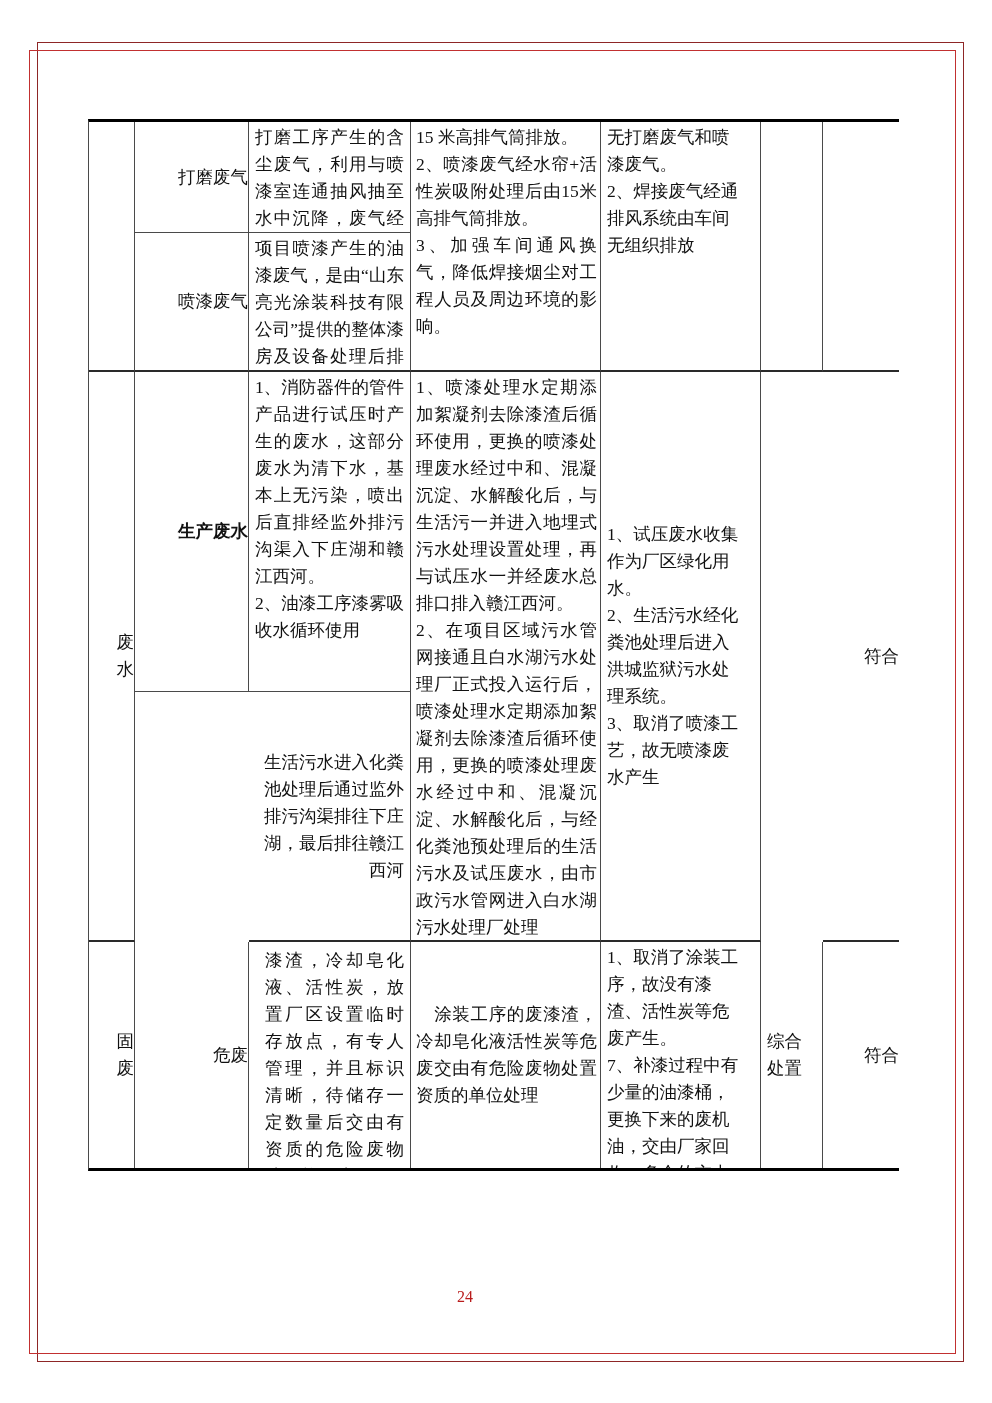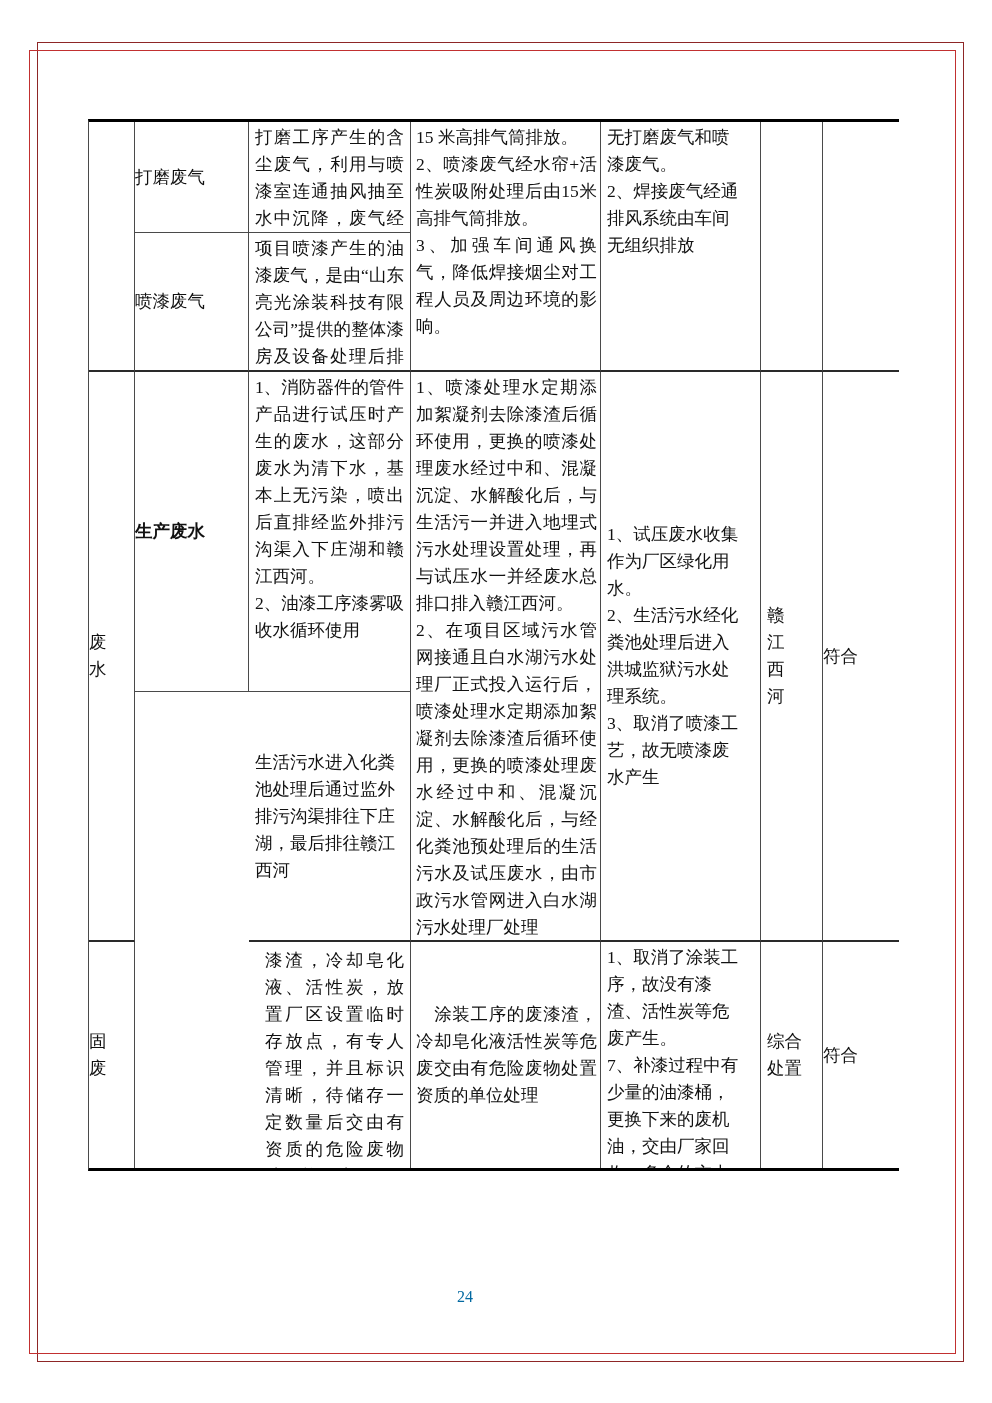--- a/index.html
+++ b/index.html
@@ -36,21 +36,21 @@
     flex-direction:column;
     font-size:17.5px;
     line-height:27px;
     white-space:pre-line;
   }
   .sec-b{border-bottom:2px solid #2a2a2a;}
   .no-r{border-right:none;}
   .no-b{border-bottom:none;}
   .v-top{justify-content:flex-start;}
   .v-center{justify-content:center;}
-  .h-center{text-align:left;}
+  .h-center{text-align:right;}
   .h-left{text-align:left;}
   .just{text-align:justify;}
   .pad-s{padding:2px 6px;}
   .pad-m{padding:2px 20px 2px 6px;}
   .pad-n{padding:2px 3px 2px 5px;}
 
   
   .a1{grid-area:1/1/3/2;}
   .b1{grid-area:1/2/2/3;}
   .c1{grid-area:1/3/2/4;}
@@ -75,21 +75,21 @@
   .d3{grid-area:5/4/6/5;}
   .e3{grid-area:5/5/6/6;}
   .f3{grid-area:5/6/6/7;}
   .g3{grid-area:5/7/6/8;}
 
   .pagenum{
     position:absolute;
     left:0;top:1288px;width:930px;
     text-align:center;
     font-size:16px;
-    color:#0369a1;
+    color:#b91c1c;
   }
 </style>
 </head>
 <body>
 
 <div class="page">
 
   <div class="border-rect border-a"></div>
   <div class="border-rect border-b"></div>
 
@@ -112,27 +112,25 @@
 水</div>
     <div class="cell b3 v-center h-center">生产废水</div>
     <div class="cell c3 v-top just pad-s">1、消防器件的管件产品进行试压时产生的废水，这部分废水为清下水，基本上无污染，喷出后直排经监外排污沟渠入下庄湖和赣江西河。
 2、油漆工序漆雾吸收水循环使用</div>
     <div class="cell c4 sec-b v-center h-center pad-s">生活污水进入化粪池处理后通过监外排污沟渠排往下庄湖，最后排往赣江西河</div>
     <div class="cell d2 sec-b v-top just pad-n">1、喷漆处理水定期添加絮凝剂去除漆渣后循环使用，更换的喷漆处理废水经过中和、混凝沉淀、水解酸化后，与生活污一并进入地埋式污水处理设置处理，再与试压水一并经废水总排口排入赣江西河。
 2、在项目区域污水管网接通且白水湖污水处理厂正式投入运行后，喷漆处理水定期添加絮凝剂去除漆渣后循环使用，更换的喷漆处理废水经过中和、混凝沉淀、水解酸化后，与经化粪池预处理后的生活污水及试压废水，由市政污水管网进入白水湖污水处理厂处理</div>
     <div class="cell e2 sec-b v-center h-left pad-m">1、试压废水收集作为厂区绿化用水。
 2、生活污水经化粪池处理后进入洪城监狱污水处理系统。
 3、取消了喷漆工艺，故无喷漆废水产生</div>
-    <div class="cell f2 sec-b v-center h-left pad-m">赣 江
-西
-河</div>
     <div class="cell g2 sec-b no-r v-center h-center">符合</div>
 
     <div class="cell a3 no-b v-center h-center">固
 废</div>
+    <div class="cell b5 no-b v-center h-center">危废</div>
     <div class="cell c5 no-b v-center just pad-s">　涂装工序的废漆渣，冷却皂化液、活性炭，放置厂区设置临时存放点，有专人管理，并且标识清晰，待储存一定数量后交由有资质的危险废物处理单位处理</div>
     <div class="cell d3 no-b v-center just pad-n">　涂装工序的废漆渣，冷却皂化液活性炭等危废交由有危险废物处置资质的单位处理</div>
     <div class="cell e3 no-b v-top h-left pad-m">1、取消了涂装工序，故没有漆渣、活性炭等危废产生。
 7、补漆过程中有少量的油漆桶，更换下来的废机油，交由厂家回收，多余的交由有资质的单位处置</div>
     <div class="cell f3 no-b v-center h-left pad-m">综合
 处置</div>
     <div class="cell g3 no-b no-r v-center h-center">符合</div>
 
   </div>
 

